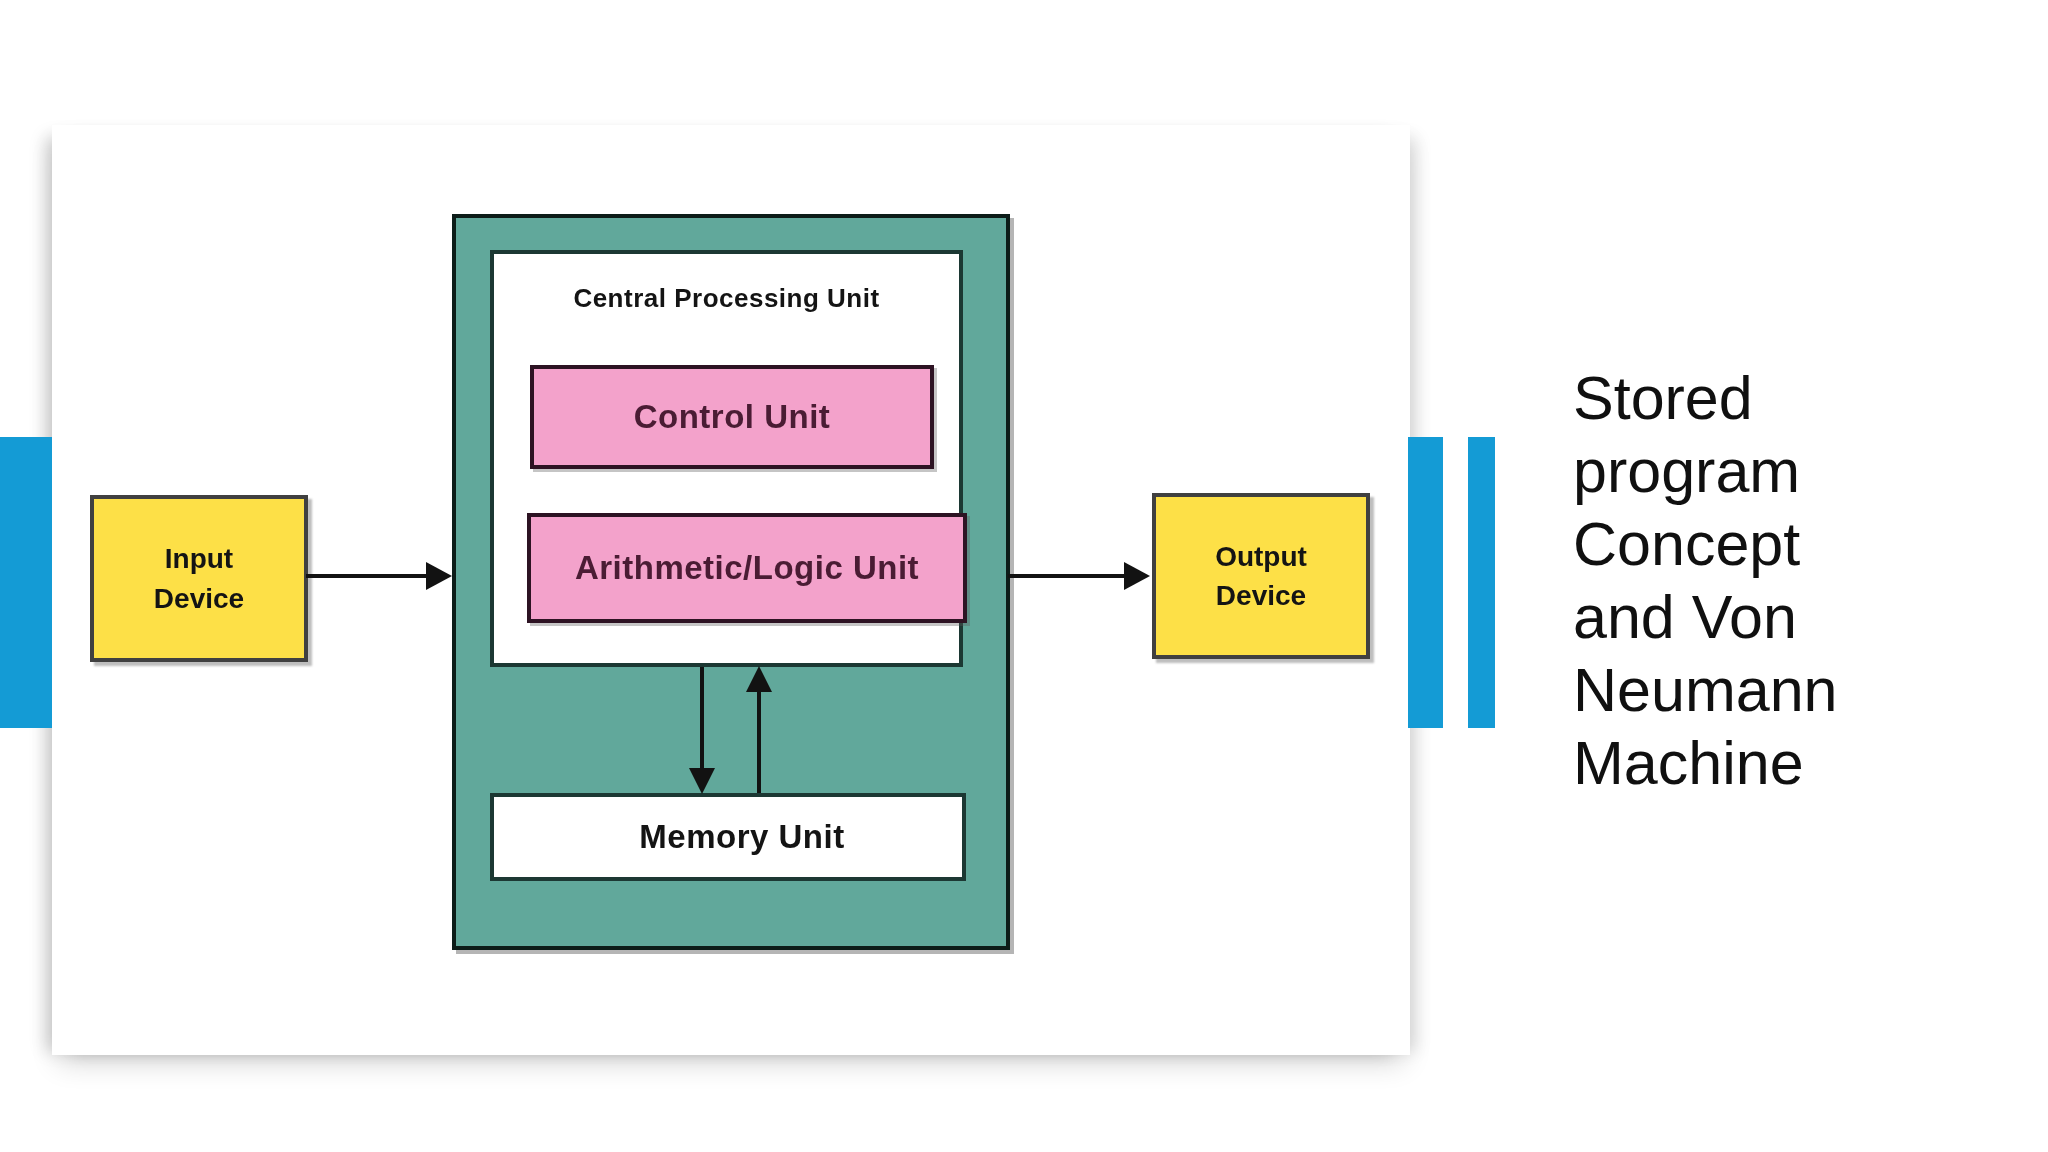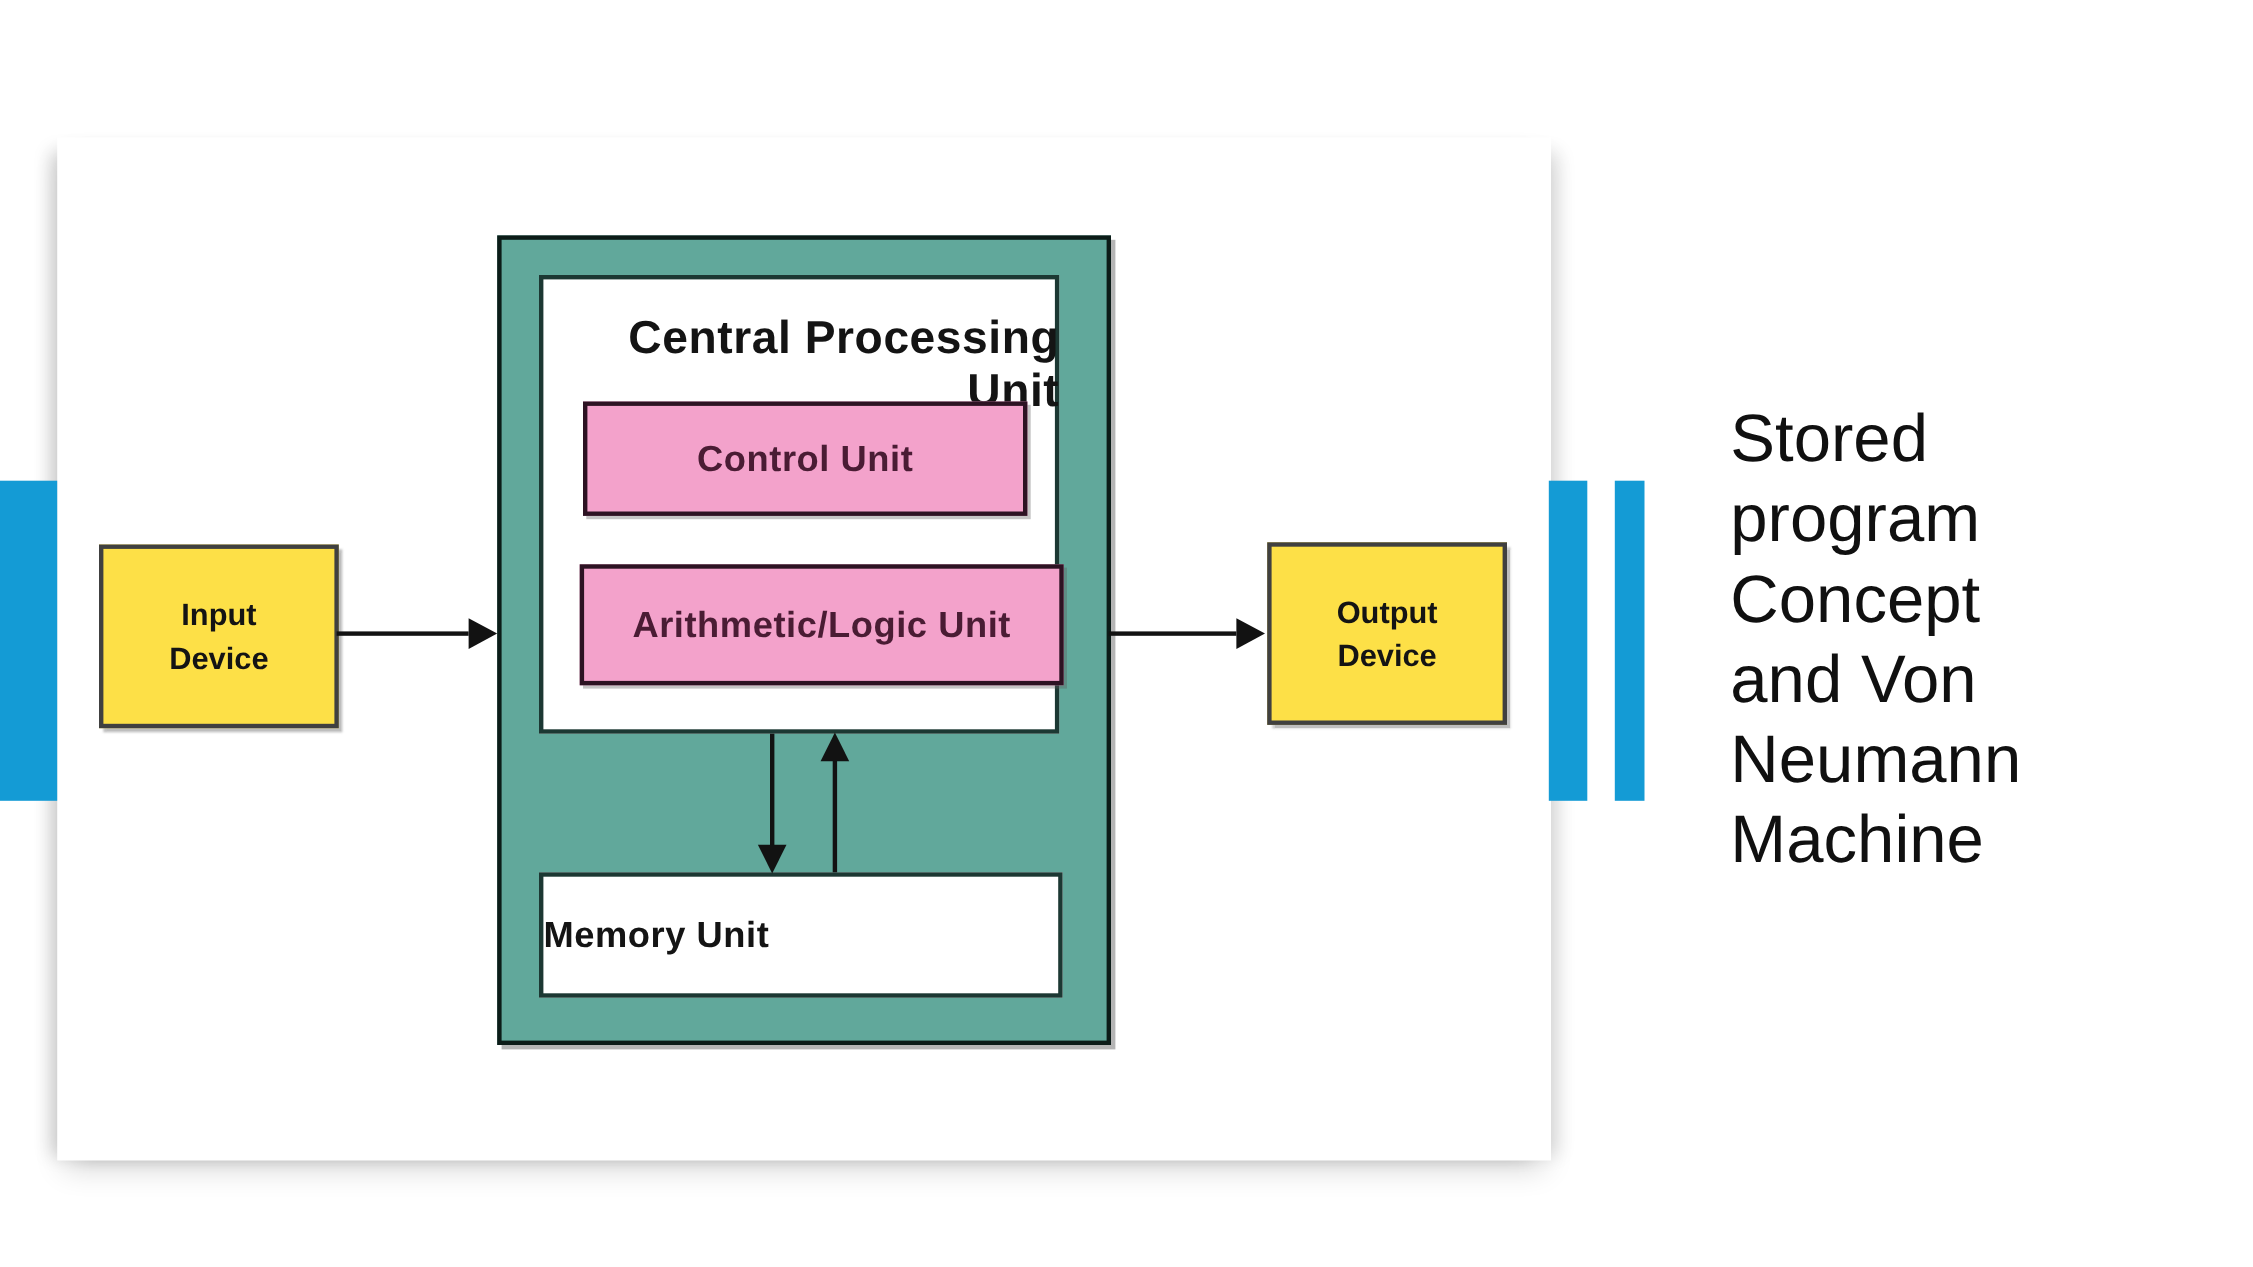--- a/index.html
+++ b/index.html
@@ -35,44 +35,45 @@
     border:4px solid var(--dark-border,#0C1C18);
     box-shadow:4px 4px 0 rgba(90,90,90,0.45);
   }
   .inner-box{
     left:490px;top:250px;width:473px;height:417px;
     background:#ffffff;
     border:4px solid var(--inner-border,#1C3833);
   }
   .cpu-title{
     left:490px;top:283px;width:473px;
-    text-align:right;
-    font-size:42px;font-weight:bold;
+    text-align:center;
+    font-size:26px;font-weight:bold;
     color:var(--text-black,#141414);
     letter-spacing:0.5px;
   }
   .pink-box{
     background:var(--unit-pink,#F3A2CB);
     border:4px solid var(--pink-border,#2D1323);
     display:flex;align-items:center;justify-content:center;
     font-size:33px;font-weight:bold;
     color:var(--pink-text,#4A1C34);
     letter-spacing:0.5px;
     box-shadow:3px 3px 0 rgba(90,90,90,0.35);
   }
   .control-box{left:530px;top:365px;width:404px;height:104px;}
   .alu-box{left:527px;top:513px;width:440px;height:110px;}
   .memory-box{
-    left:490px;top:793px;width:476px;height:114px;
+    left:490px;top:793px;width:476px;height:88px;
     background:#ffffff;
     border:4px solid var(--inner-border,#1C3833);
-    display:flex;align-items:center;justify-content:flex-start;
+    display:flex;align-items:center;justify-content:center;
     font-size:33px;font-weight:bold;
     color:var(--text-black,#141414);
     letter-spacing:0.5px;
+    padding-left:28px;
   }
 
   
   .io-box{
     width:218px;height:167px;
     background:#fde047;
     border:4px solid #404040;
     display:flex;align-items:center;justify-content:center;
     text-align:center;
     font-size:28px;font-weight:bold;line-height:1.4;

